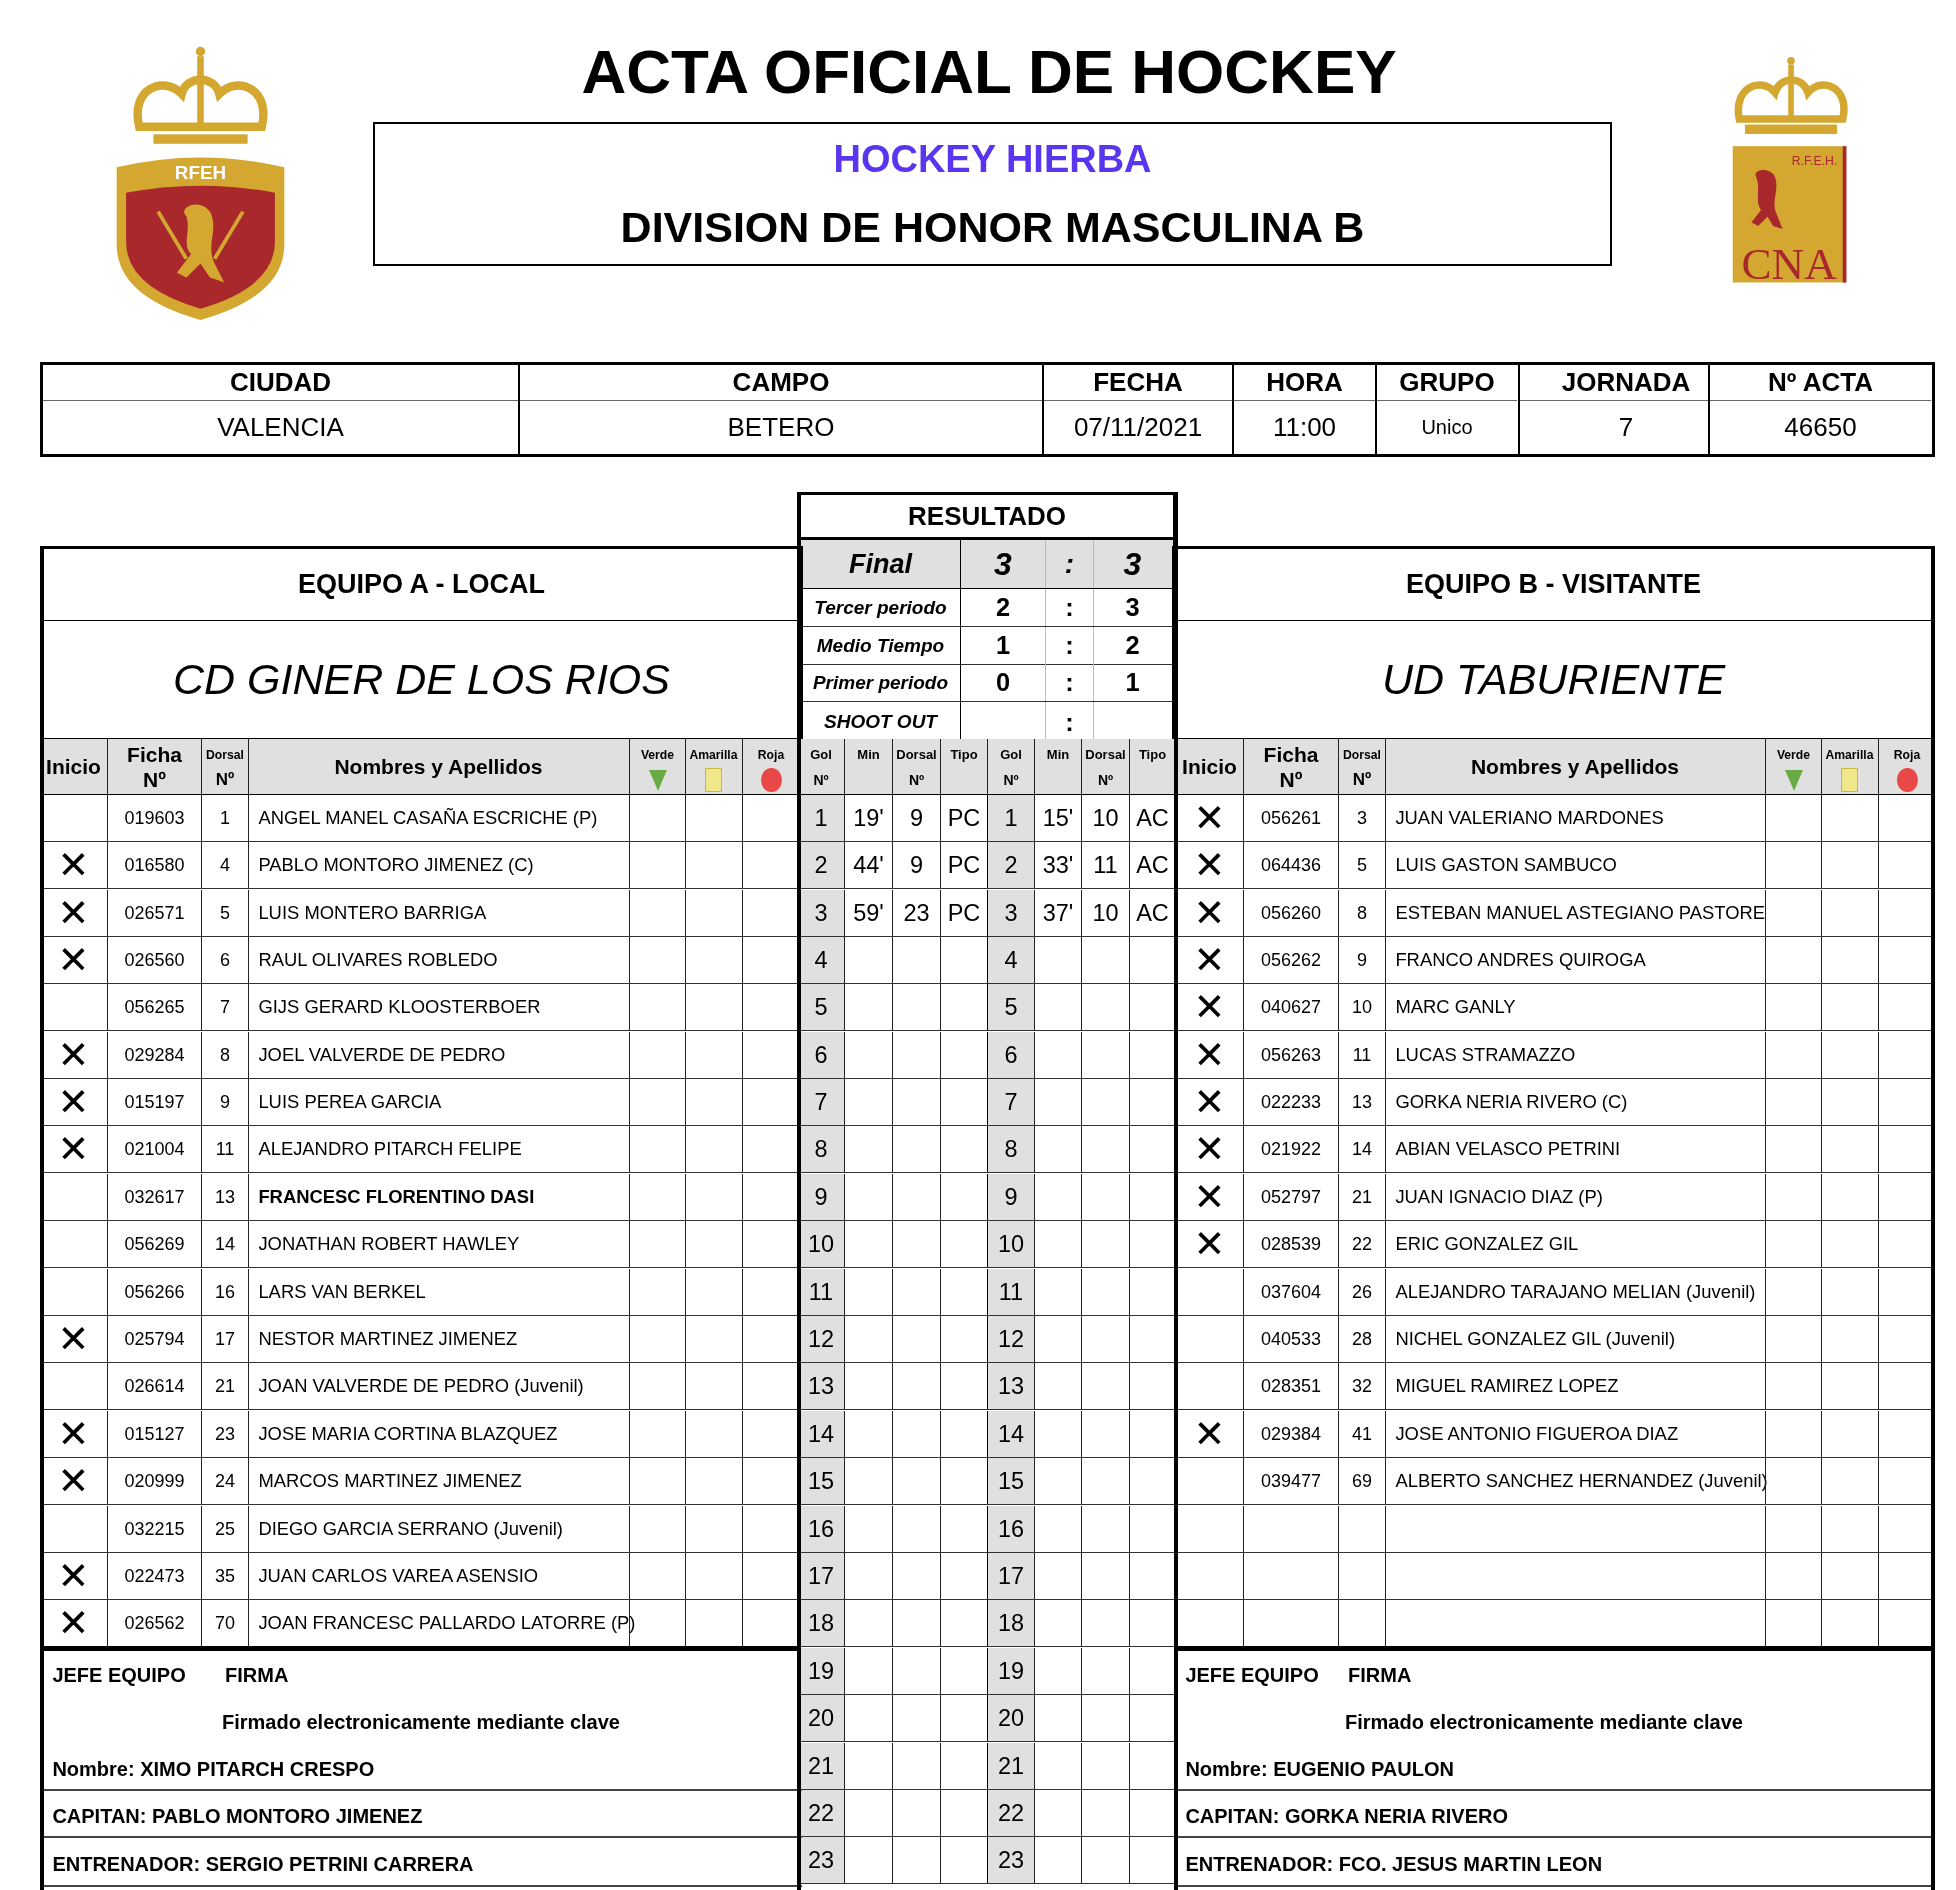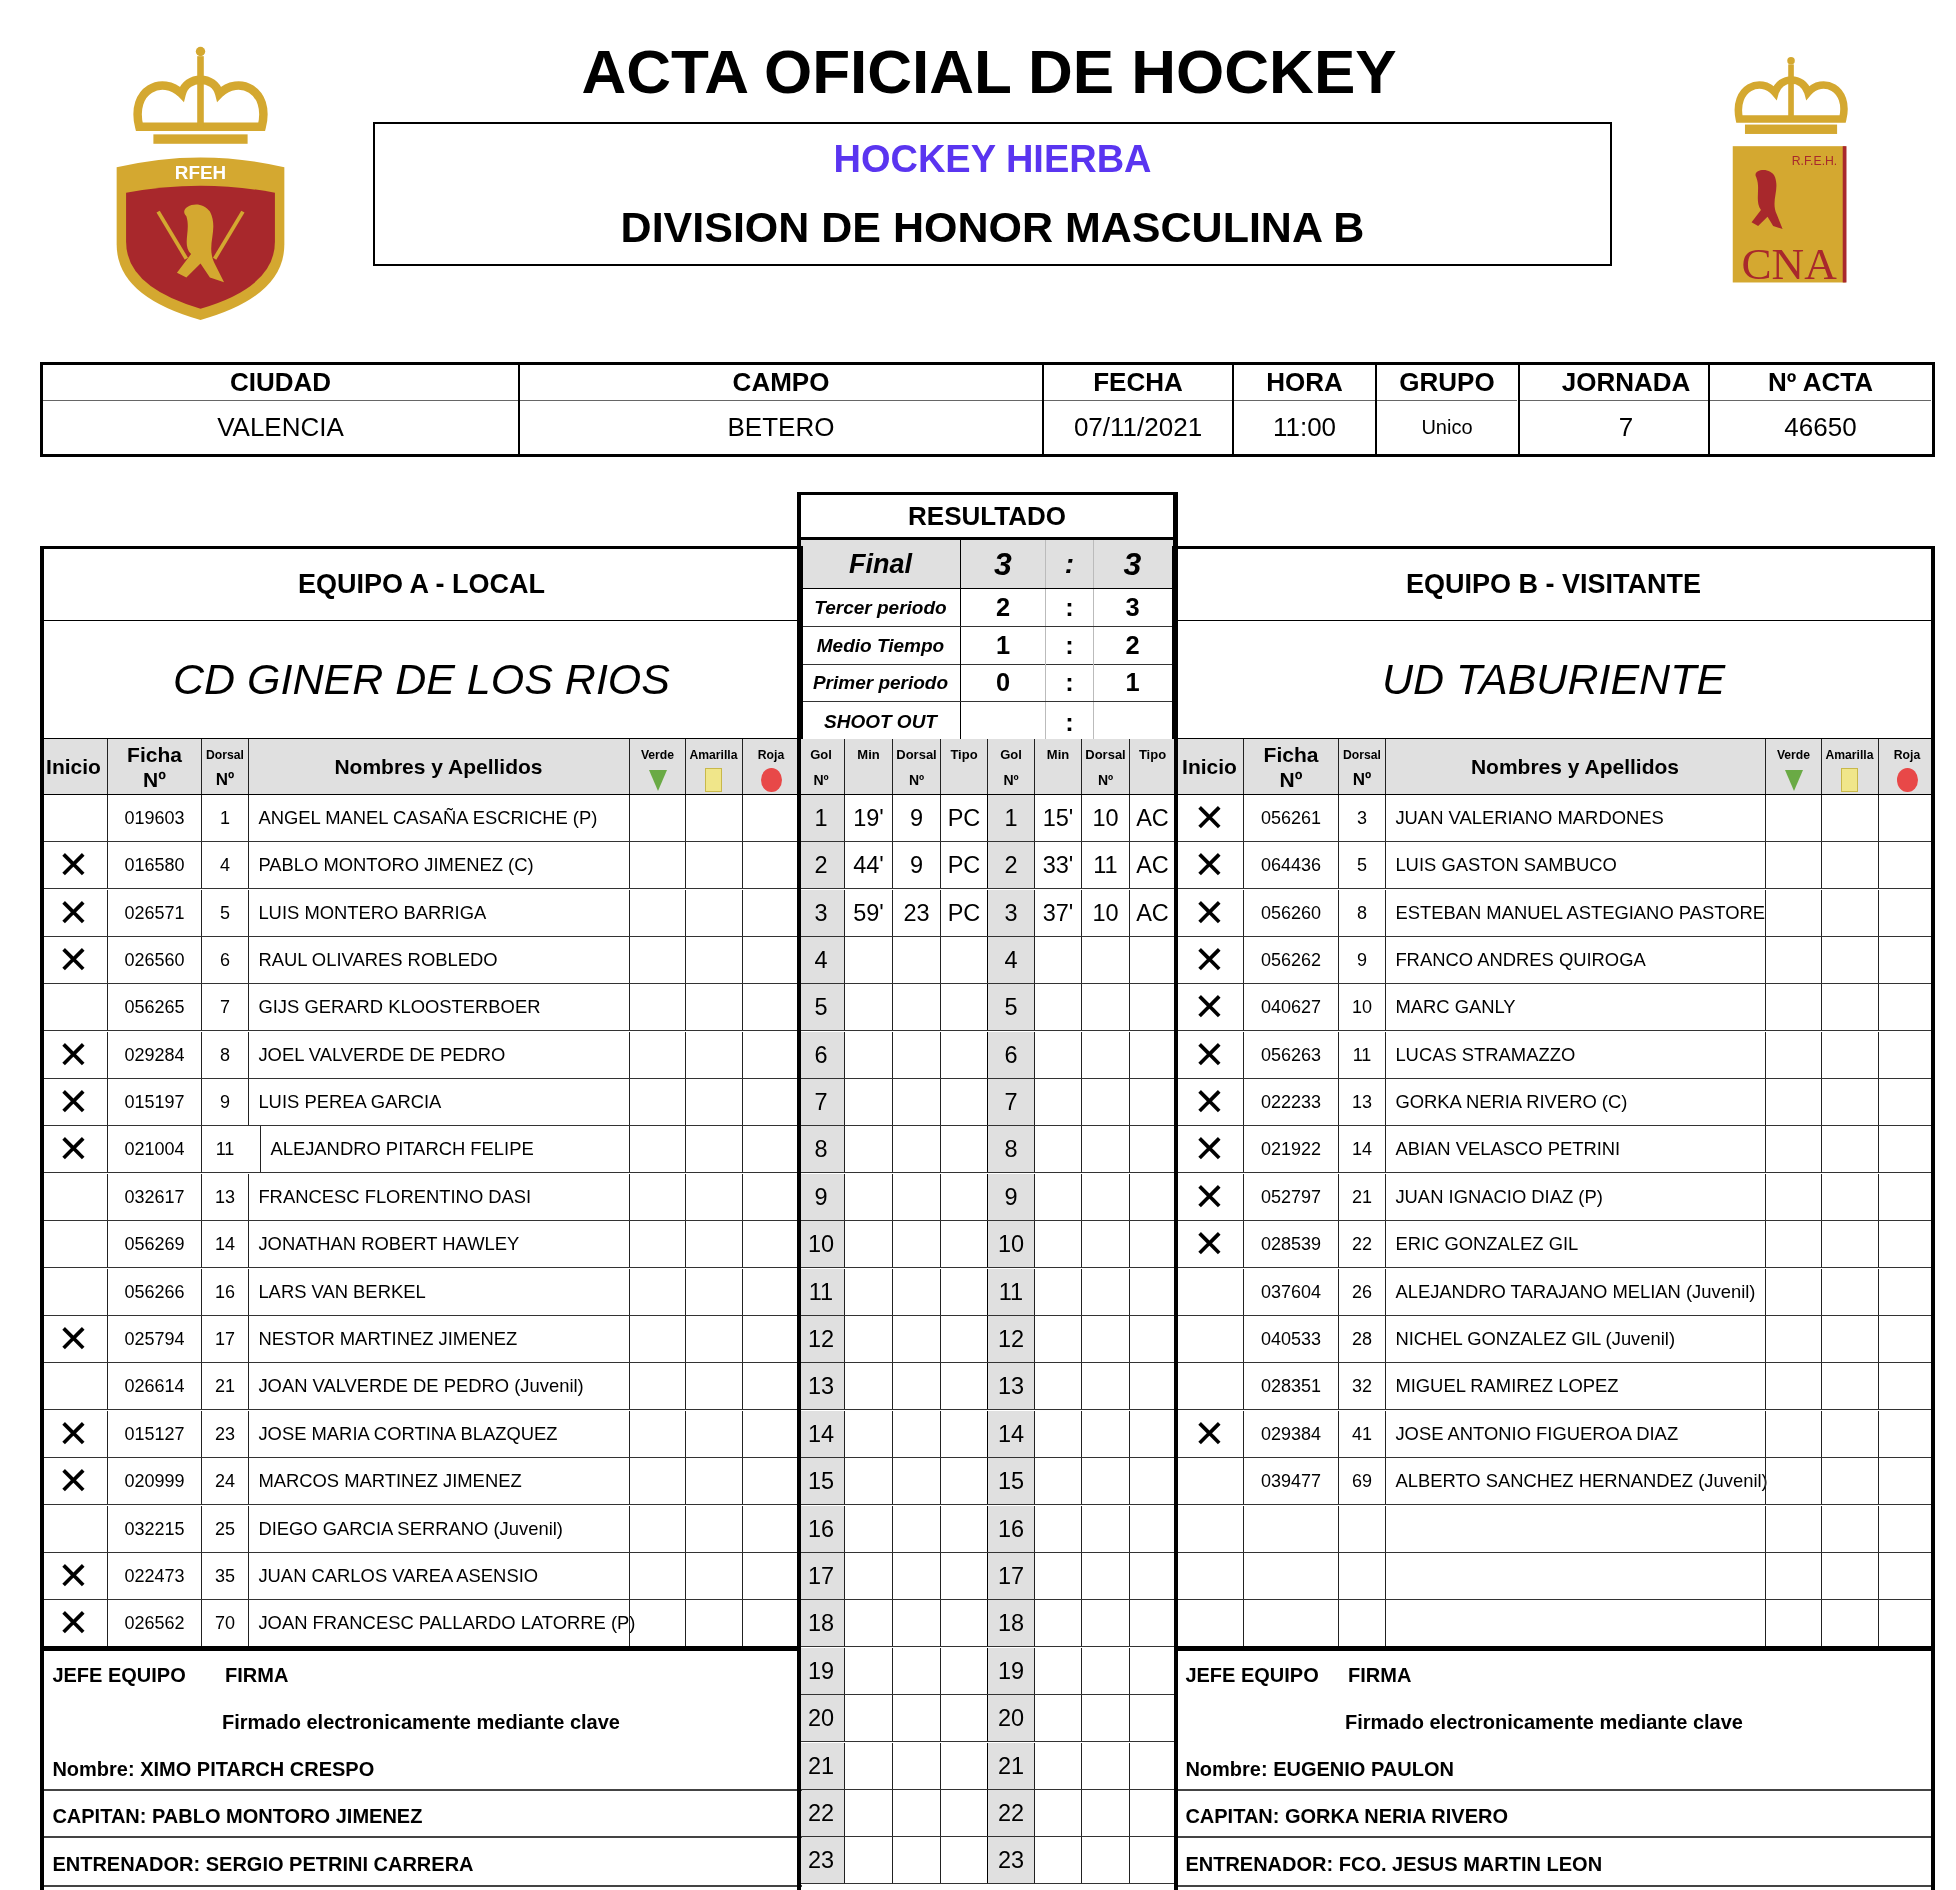--- a/index.html
+++ b/index.html
@@ -341,30 +341,30 @@
       <div class="cell c dorsal" style="left:161px;width:47px;">9</div>
       <div class="cell l pname" style="left:208px;width:380px;">LUIS PEREA GARCIA</div>
       <div class="cell c" style="left:589px;width:56px;"></div>
       <div class="cell c" style="left:645px;width:56px;"></div>
       <div class="cell c" style="left:702px;width:57px;"></div>
     </div>
     <div class="grid-row" style="left:40px;top:1126px;width:759px;">
       <div class="cell c xmark" style="left:0px;width:67px;">✕</div>
       <div class="cell c ficha" style="left:67px;width:94px;">021004</div>
       <div class="cell c dorsal" style="left:161px;width:47px;">11</div>
-      <div class="cell l pname" style="left:220px;width:380px;text-align:center;">ALEJANDRO PITARCH FELIPE</div>
+      <div class="cell l pname" style="left:208px;width:380px;text-align:center;">ALEJANDRO PITARCH FELIPE</div>
       <div class="cell c" style="left:589px;width:56px;"></div>
       <div class="cell c" style="left:645px;width:56px;"></div>
       <div class="cell c" style="left:702px;width:57px;"></div>
     </div>
     <div class="grid-row" style="left:40px;top:1174px;width:759px;">
       <div class="cell c xmark" style="left:0px;width:67px;"></div>
       <div class="cell c ficha" style="left:67px;width:94px;">032617</div>
       <div class="cell c dorsal" style="left:161px;width:47px;">13</div>
-      <div class="cell l pname" style="left:208px;width:352px;">FRANCESC FLORENTINO DASI</div>
+      <div class="cell l pname" style="left:208px;width:352px;font-weight:bold;">FRANCESC FLORENTINO DASI</div>
       <div class="cell c" style="left:589px;width:56px;"></div>
       <div class="cell c" style="left:645px;width:56px;"></div>
       <div class="cell c" style="left:702px;width:57px;"></div>
     </div>
     <div class="grid-row" style="left:40px;top:1221px;width:759px;">
       <div class="cell c xmark" style="left:0px;width:67px;"></div>
       <div class="cell c ficha" style="left:67px;width:94px;">056269</div>
       <div class="cell c dorsal" style="left:161px;width:47px;">14</div>
       <div class="cell l pname" style="left:208px;width:380px;">JONATHAN ROBERT HAWLEY</div>
       <div class="cell c" style="left:589px;width:56px;"></div>

